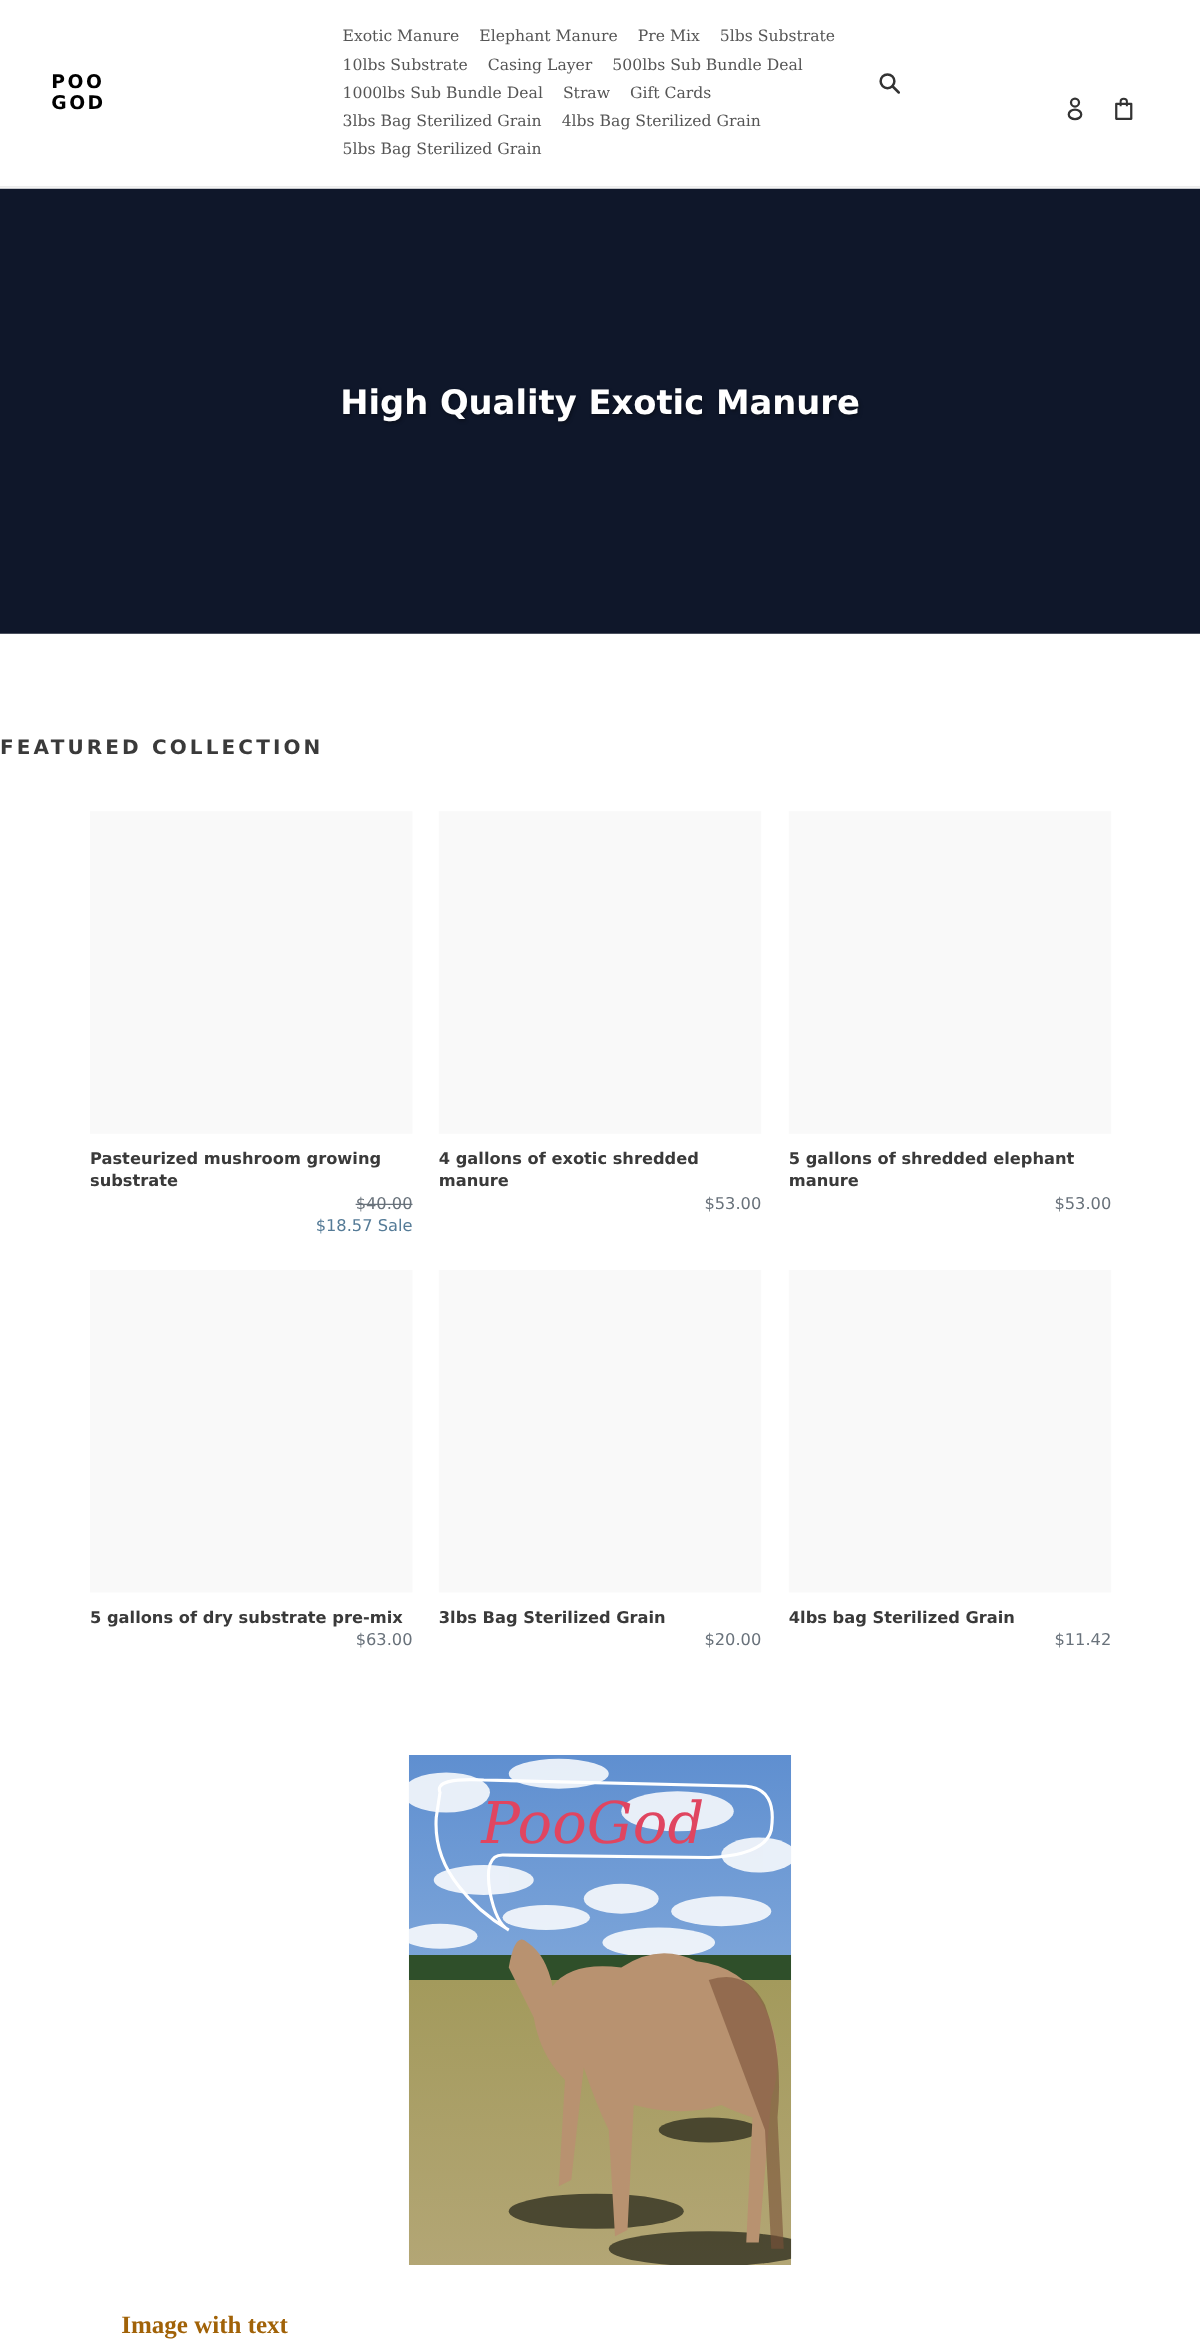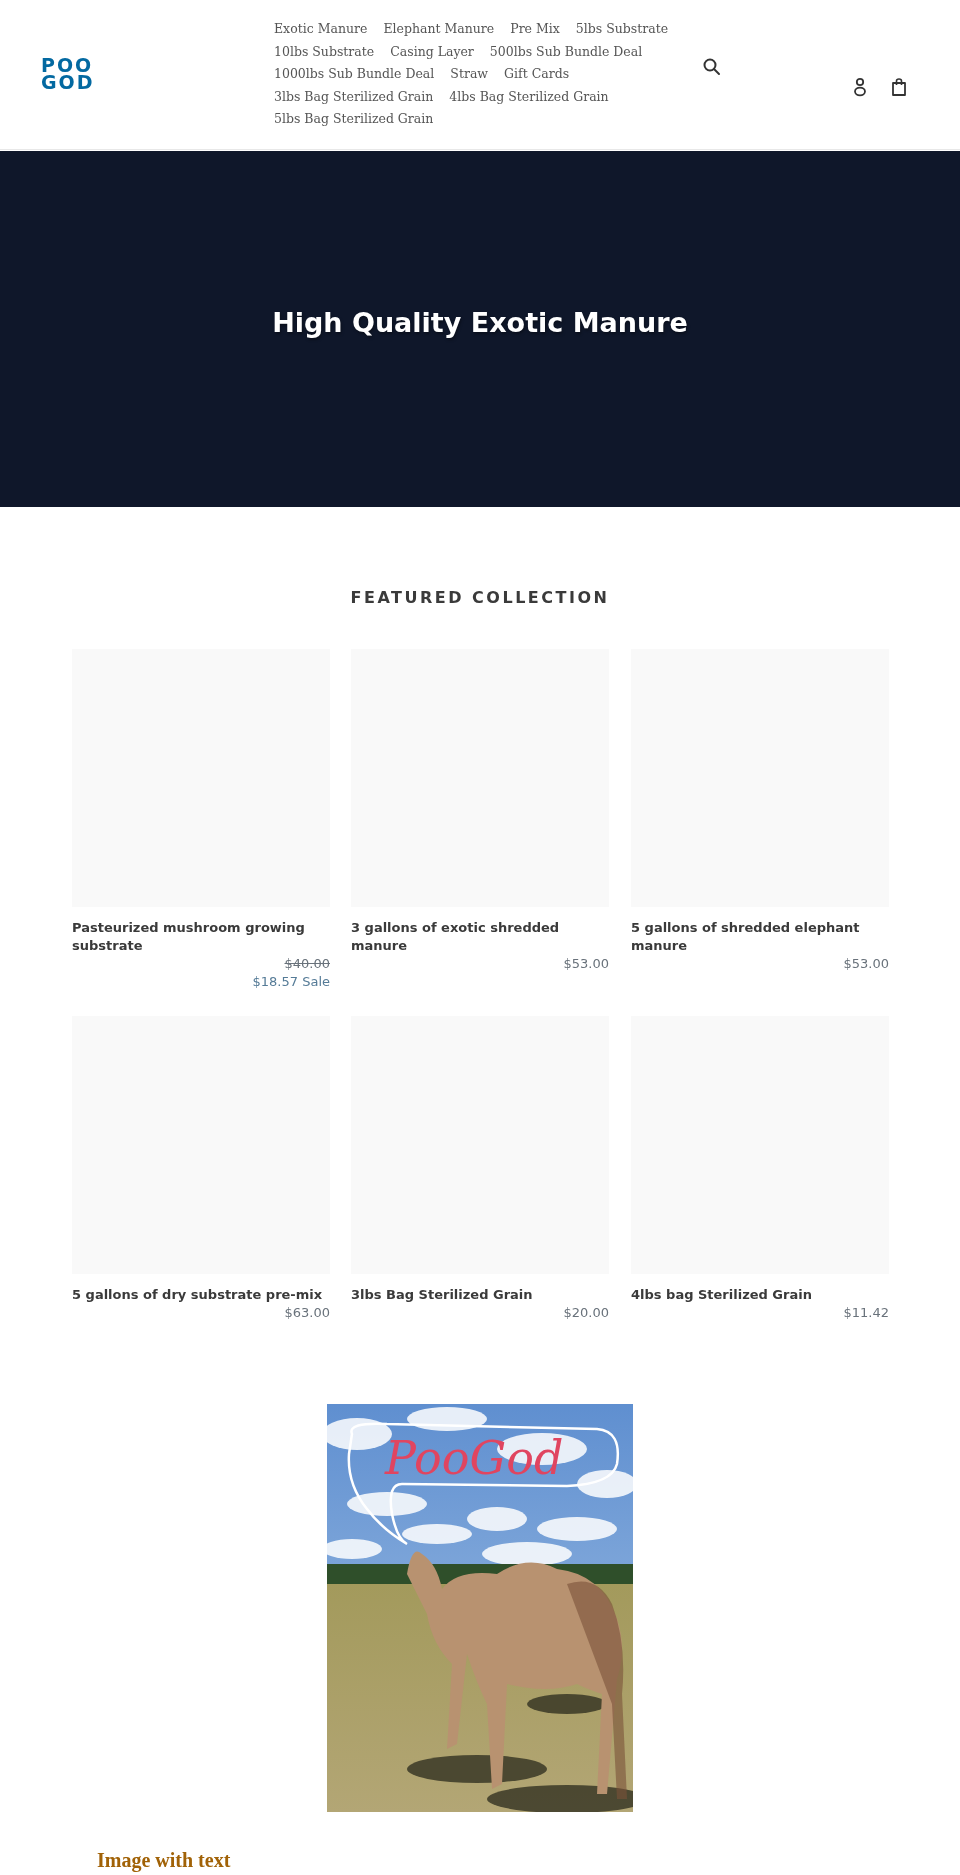--- a/index.html
+++ b/index.html
@@ -1,31 +1,31 @@
 <!DOCTYPE html>
 <html><head>
   <meta charset="utf-8">
   <style>
     * { box-sizing: border-box; margin: 0; padding: 0; }
     html, body { width: 960px; background: #ffffff; }
     body { font-family: "DejaVu Sans", sans-serif; color: #3a3a3a; position: relative; height: 1875px; overflow: hidden; }
 
     .header { position: absolute; left: 0; top: 0; width: 960px; height: 150px; background: #fff; border-bottom: 1px solid #e8e8e8; }
-    .logo { position: absolute; left: 41px; top: 57px; font-weight: bold; font-size: 19px; letter-spacing: 2px; line-height: 17px; color: #0369a1; text-decoration: none; }
+    .logo { position: absolute; left: 41px; top: 57px; font-weight: bold; font-size: 15px; letter-spacing: 2px; line-height: 17px; color: #000000; text-decoration: none; }
     .nav { position: absolute; left: 266px; top: 18px; width: 428px; text-align: left; font-family: "DejaVu Serif", serif; font-size: 12.5px; line-height: 22.5px; color: #555; }
     .nav a { color: #555; text-decoration: none; margin: 0 8px; white-space: nowrap; }
     .icon-btn { position: absolute; display: block; }
     .search-btn { left: 701px; top: 56px; width: 22px; height: 22px; }
     .account-btn { left: 849px; top: 76px; width: 22px; height: 22px; }
     .cart-btn { left: 888px; top: 76px; width: 22px; height: 22px; }
 
     .hero { position: absolute; left: 0; top: 151px; width: 960px; height: 356px; background: #0f172a; display: flex; align-items: center; justify-content: center; }
     .hero h1 { color: #fff; font-size: 27px; font-weight: bold; text-shadow: 1px 2px 3px rgba(0,0,0,0.35); margin-top: -14px; }
 
-    .section-title { position: absolute; left: 0; top: 588px; width: 960px; text-align: center; font-size: 16px; font-weight: bold; letter-spacing: 2.5px; color: #3a3a3a; }
+    .section-title { position: absolute; left: 0; top: 588px; width: 960px; text-align: left; font-size: 16px; font-weight: bold; letter-spacing: 2.5px; color: #3a3a3a; }
 
     .card { position: absolute; width: 258px; text-decoration: none; color: #3a3a3a; display: block; }
     .card .thumb { width: 258px; height: 258px; background: #f9f9f9; }
     .card .title { margin-top: 12px; font-size: 13px; font-weight: bold; line-height: 18px; color: #3a3a3a; }
     .card .price { font-size: 13px; line-height: 18px; color: #69727b; text-align: right; }
     .card .compare { text-decoration: line-through; color: #69727b; }
     .card .sale { color: #557b97; }
 
     .feature-img { position: absolute; left: 327px; top: 1404px; width: 306px; height: 408px; overflow: hidden; }
     .iwt-title { position: absolute; left: 97px; top: 1849px; font-size: 20px; font-weight: bold; color: #a16207; font-family: Liberation Serif, serif; }
@@ -74,21 +74,21 @@
 <h2 class="section-title">FEATURED COLLECTION</h2>
 
 <a class="card" href="#" style="left:72px;top:649px;">
   <div class="thumb"></div>
   <div class="title">Pasteurized mushroom growing substrate</div>
   <div class="price"><span class="compare">$40.00</span></div>
   <div class="price sale"><span>$18.57</span> <span>Sale</span></div>
 </a>
 <a class="card" href="#" style="left:351px;top:649px;">
   <div class="thumb"></div>
-  <div class="title">3 gallons of exotic shredded manure</div>
+  <div class="title">4 gallons of exotic shredded manure</div>
   <div class="price">$53.00</div>
 </a>
 <a class="card" href="#" style="left:631px;top:649px;">
   <div class="thumb"></div>
   <div class="title">5 gallons of shredded elephant manure</div>
   <div class="price">$53.00</div>
 </a>
 
 <a class="card" href="#" style="left:72px;top:1016px;">
   <div class="thumb"></div>

